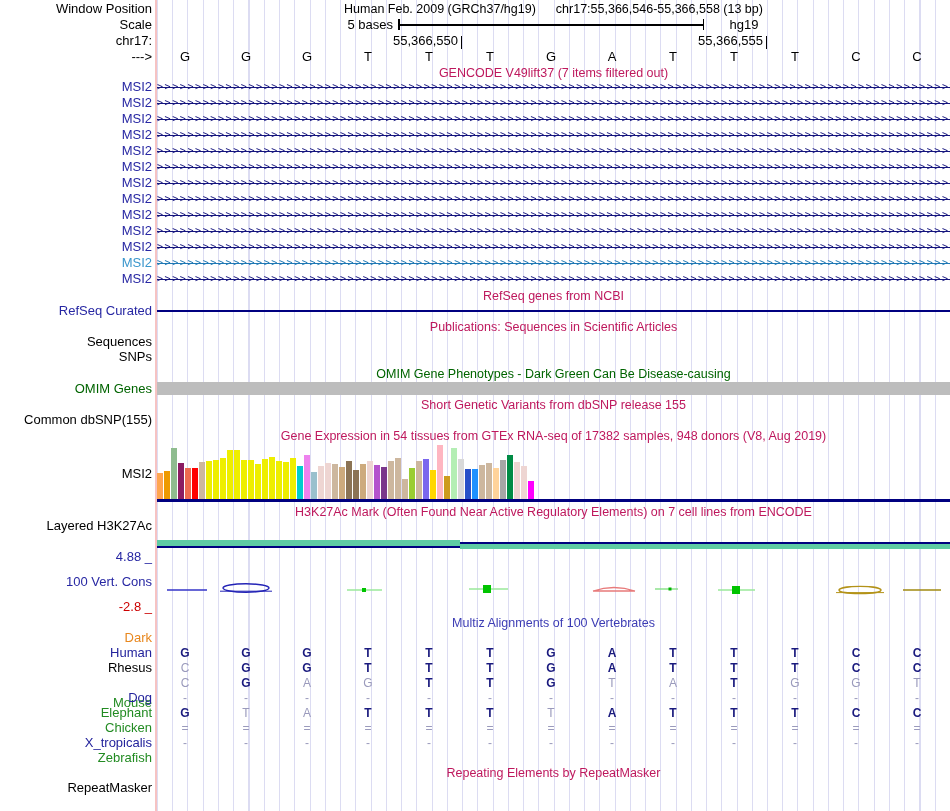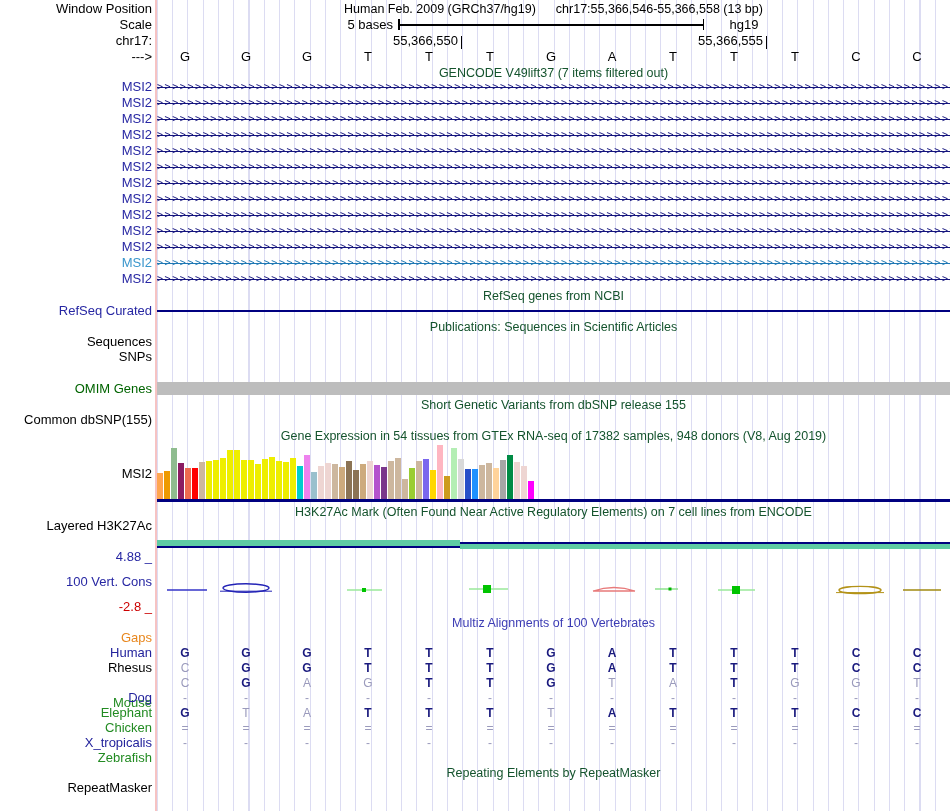--- a/index.html
+++ b/index.html
@@ -4,21 +4,21 @@
 <style>
   html,body{margin:0;padding:0;background:#fff;}
   #canvas{position:relative;width:950px;height:811px;background:#fff;overflow:hidden;
           font-family:"Liberation Sans",sans-serif;}
   .grid{position:absolute;left:157px;top:0;width:793px;height:811px;
         background:repeating-linear-gradient(to right,#dcdcf2 0 1px,transparent 1px 15.25px);}
   .guideline{position:absolute;left:155px;top:0;width:2px;height:811px;background:#f6c3c3;}
   .lbl{position:absolute;left:0;width:152px;height:14px;line-height:14px;text-align:right;
        font-size:13px;color:#000;white-space:nowrap;}
   .ctitle{position:absolute;left:157px;width:793px;height:14px;line-height:14px;
-          text-align:center;font-size:12.5px;color:#14532d;white-space:nowrap;}
+          text-align:center;font-size:12.5px;color:#be185d;white-space:nowrap;}
   .c-blue{color:#2727a3}.c-green{color:#006400}.c-orange{color:#e8871e}.c-red{color:#cc0000}
   .c-consblue{color:#3c3cb4}
   .hdr-row{position:absolute;left:157px;width:793px;top:2px;height:14px;line-height:14px;
            display:flex;justify-content:center;gap:20px;font-size:12.5px;color:#000;white-space:nowrap;}
   .ruler-line{position:absolute;background:#000;}
   .coord-tick{position:absolute;width:1.5px;height:13px;background:#000;}
   .base-letter{position:absolute;width:60px;text-align:center;font-size:13px;color:#000;
                height:14px;line-height:14px;}
   .arrow-row{position:absolute;left:157px;width:793px;height:16px;overflow:hidden;
              color:#14147d;font-family:"DejaVu Sans Mono",monospace;font-size:10px;
@@ -110,20 +110,21 @@
     </div>
 
   <div class="ctitle" style="top:289px">RefSeq genes from NCBI</div>
   <div class="lbl c-blue" style="top:304px">RefSeq Curated</div>
   <div class="hbar" style="left:157px;top:310px;width:793px;height:1.5px;background:#000080"></div>
 
   <div class="ctitle" style="top:320px">Publications: Sequences in Scientific Articles</div>
   <div class="lbl" style="top:335px">Sequences</div>
   <div class="lbl" style="top:350px">SNPs</div>
 
+  <div class="ctitle c-green" style="top:367px">OMIM Gene Phenotypes - Dark Green Can Be Disease-causing</div>
   <div class="lbl c-green" style="top:382px">OMIM Genes</div>
   <div class="hbar" style="left:157px;top:382px;width:793px;height:13px;background:#bdbdbd"></div>
 
   <div class="ctitle" style="top:398px">Short Genetic Variants from dbSNP release 155</div>
   <div class="lbl" style="top:413px">Common dbSNP(155)</div>
 
   <div class="ctitle" style="top:429px">Gene Expression in 54 tissues from GTEx RNA-seq of 17382 samples, 948 donors (V8, Aug 2019)</div>
   <div class="lbl" style="top:467px">MSI2</div>
   <div id="gtex-bars">
       <div class="bar" style="left: 0px; height: 26px; background: rgb(255, 165, 79);"></div>
@@ -205,21 +206,21 @@
       <line x1="655" x2="678" y1="589" y2="589" stroke="#7ade7a" stroke-width="1.3"></line>
       <rect x="668.5" y="587.5" width="3" height="3" fill="#00b400"></rect>
       <line x1="718" x2="755" y1="590" y2="590" stroke="#9ae89a" stroke-width="1.3"></line>
       <rect x="732" y="586" width="8" height="8" fill="#00c400"></rect>
       <ellipse cx="860" cy="590" rx="21" ry="3.6" fill="none" stroke="#b39218" stroke-width="1.4"></ellipse>
       <line x1="836" x2="884" y1="592.6" y2="592.6" stroke="#b39218" stroke-width="1"></line>
       <line x1="903" x2="941" y1="590" y2="590" stroke="#a08a10" stroke-width="1.3"></line>
     </svg>
 
   <div class="ctitle c-consblue" style="top:616px">Multiz Alignments of 100 Vertebrates</div>
-  <div class="lbl c-orange" style="top:631px">Gaps</div>
+  <div class="lbl c-orange" style="top:631px">Dark</div>
   <div id="multiz-rows">
       <div class="lbl" style="top: 646px; color: rgb(35, 35, 156);">Human</div>
       <div class="aln dark" style="left: 155px; top: 646px;">G</div>
       <div class="aln dark" style="left: 216px; top: 646px;">G</div>
       <div class="aln dark" style="left: 277px; top: 646px;">G</div>
       <div class="aln dark" style="left: 338px; top: 646px;">T</div>
       <div class="aln dark" style="left: 399px; top: 646px;">T</div>
       <div class="aln dark" style="left: 460px; top: 646px;">T</div>
       <div class="aln dark" style="left: 521px; top: 646px;">G</div>
       <div class="aln dark" style="left: 582px; top: 646px;">A</div>

